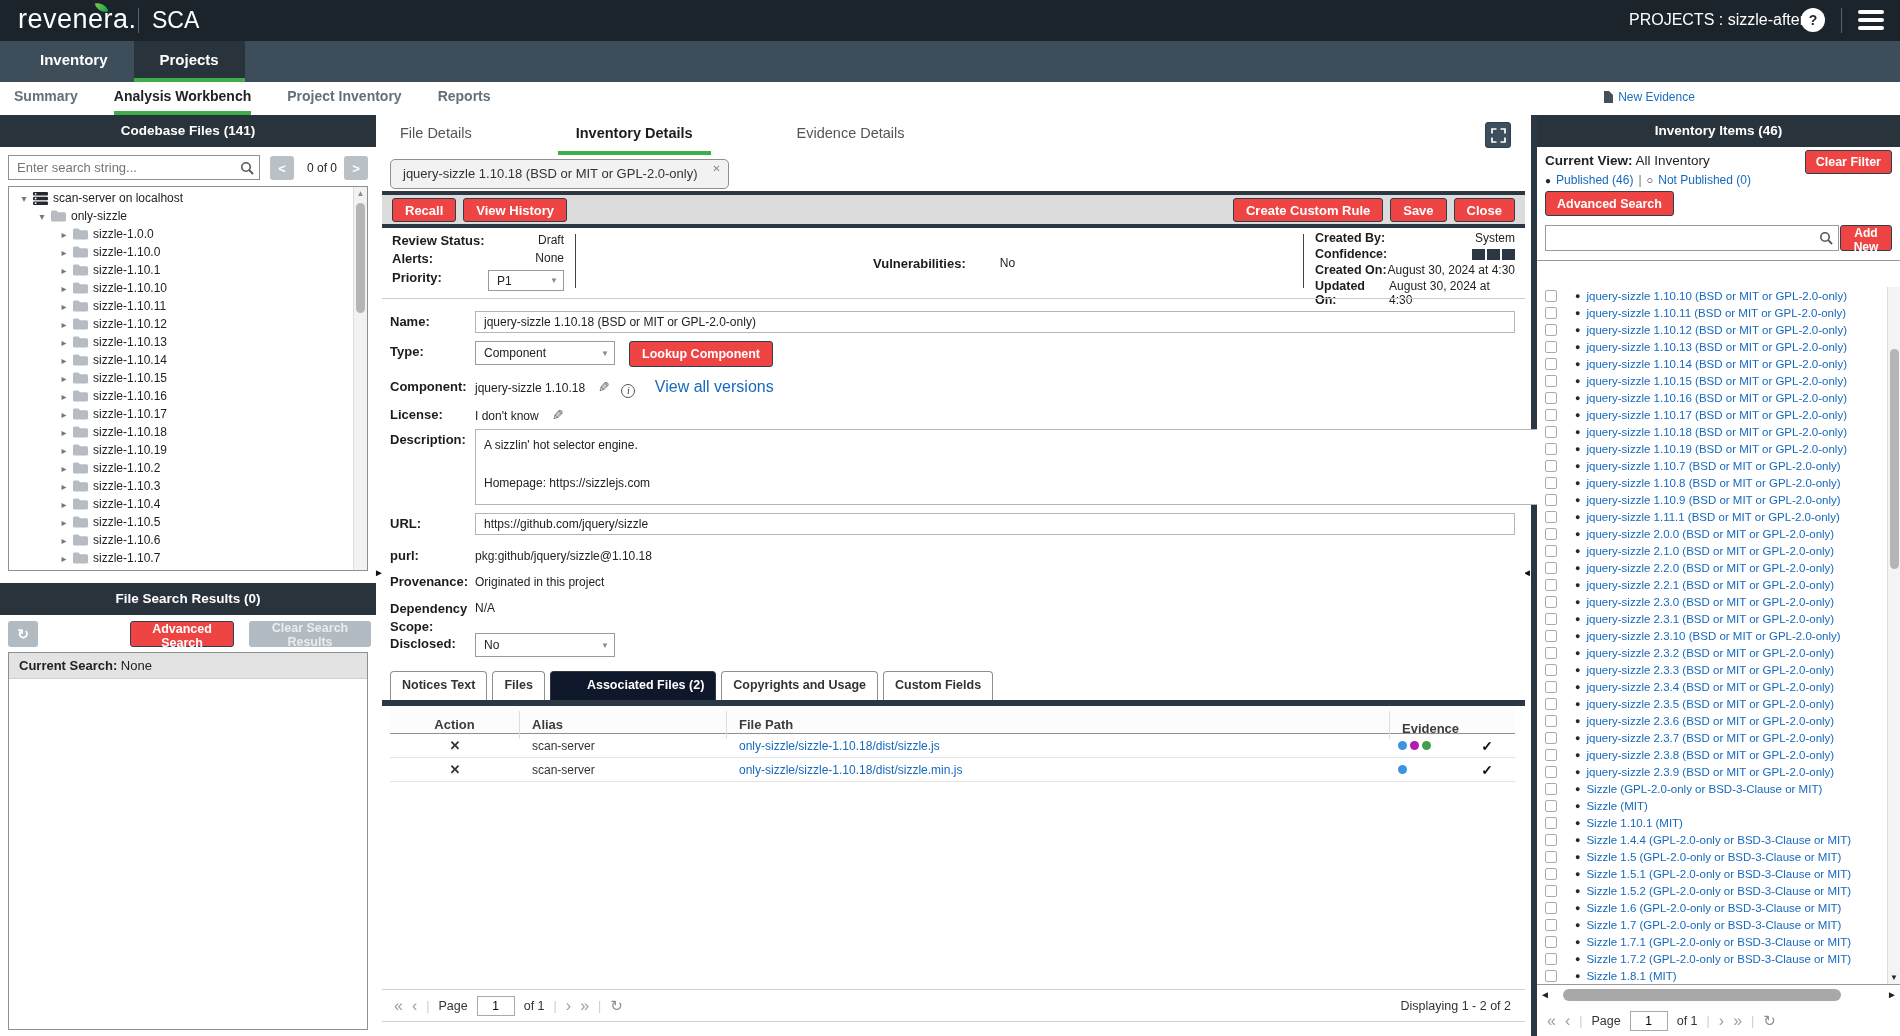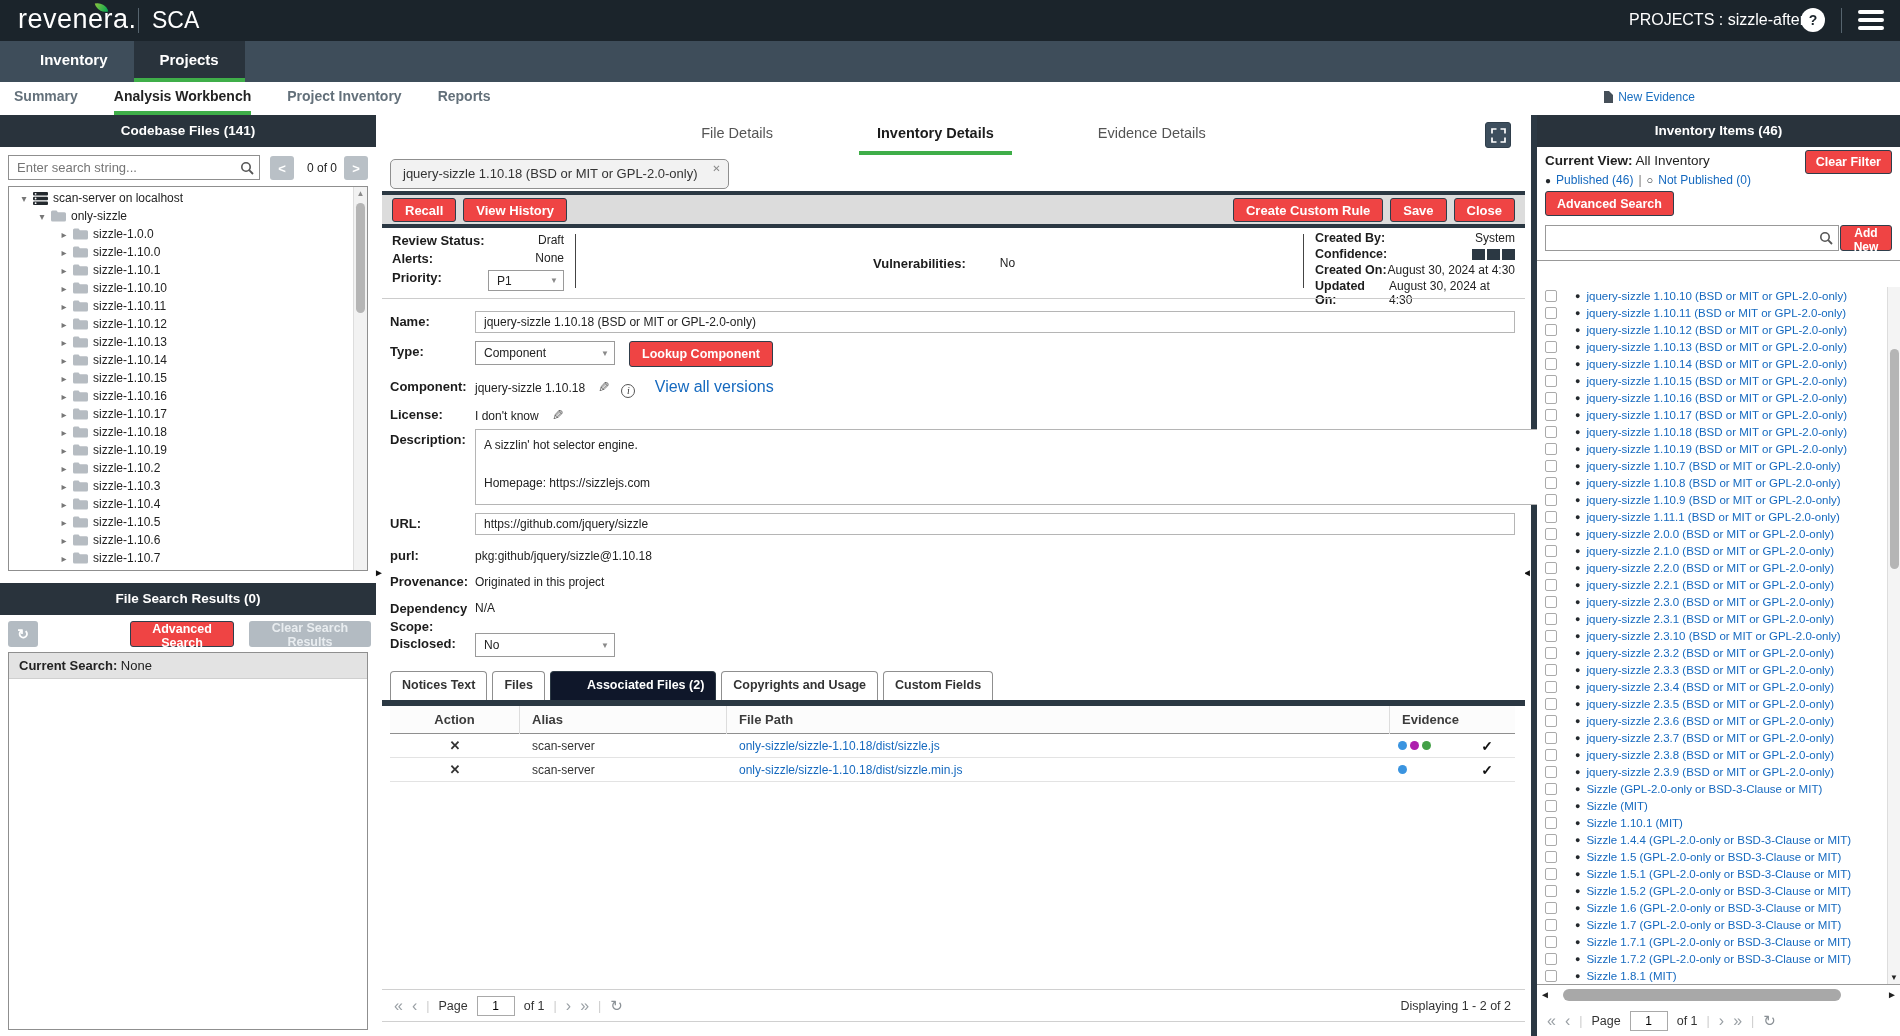--- a/index.html
+++ b/index.html
@@ -64,21 +64,21 @@
   .vsb .up { position:absolute; top:2px; left:0; right:0; text-align:center; font-size:8px; color:#8a8a8a; }
   .vsb .thumb { position:absolute; left:2px; width:9px; background:#b5b5b5; border-radius:5px; cursor:pointer; }
   .fsr-hdr { position:absolute; left:0; right:0; top:468px; }
   .minibtn { position:absolute; top:506px; height:26px; border:none; border-radius:3px; font-weight:bold; font-size:12.5px; cursor:pointer; }
   .btn-dark { background:#ef4444; color:#fff; border:1px solid #2f3e4b; border-radius:3px; font-weight:bold; cursor:pointer; }
   .btn-gray { background:#b3bbc2; color:#e9edf0; }
   .csbox { position:absolute; left:8px; right:8px; top:537px; height:378px; border:1px solid #8f8f8f; background:#fff; }
   .csbar { height:26px; background:#e3e3e3; border-bottom:1px solid #cfcfcf; font-size:13px; line-height:26px; padding-left:10px; color:#222; }
 
   
-  .dtabs { position:absolute; left:0; top:0; width:100%; height:40px; display:flex; justify-content:center; gap:68px; padding-top:10px; }
+  .dtabs { position:absolute; left:0; top:0; width:100%; height:40px; display:flex; gap:68px; padding-top:10px; }
   .dtab-top { font-size:14.5px; color:#555; padding:0 18px 8px; cursor:pointer; }
   .dtab-top.active { color:#1c1c1c; font-weight:bold; border-bottom:4px solid #3fae49; }
   .expandbtn { position:absolute; right:14px; top:7px; width:26px; height:26px; background:#3d4e5d; border-radius:3px; border:1px solid #2f3e4b; cursor:pointer; display:flex; align-items:center; justify-content:center; }
   .tagchip { position:absolute; left:8px; top:44px; height:30px; background:#f2f2f2; border:1px solid #8f8f8f; border-radius:5px; font-size:13px; color:#333; padding:6px 30px 0 12px; }
   .tagx { position:absolute; right:7px; top:3px; font-size:10px; color:#888; cursor:pointer; }
   .ctoolbar { position:absolute; left:0; right:0; top:76px; height:37px; background:#dcdcdc; border-top:4px solid #2b3843; border-bottom:4px solid #2b3843; }
   .ctoolbar .grp { position:absolute; top:3px; display:flex; gap:7px; }
   .ctoolbar button { height:24px; padding:0 12px; font-size:13px; }
   .statusband { position:absolute; left:0; right:0; top:113px; height:70px; }
   .st-left { position:absolute; left:10px; top:5px; width:172px; font-size:12.5px; }
@@ -107,21 +107,21 @@
   .link { color:#1569bf; cursor:pointer; text-decoration:none; }
   .subtabstrip { position:absolute; left:8px; top:556px; display:flex; gap:5px; }
   .dtab { border:1px solid #8f8f8f; border-bottom:none; border-radius:4px 4px 0 0; padding:6px 11px 0; height:29px; font-size:12.5px; font-weight:bold; color:#333; background:#fff; cursor:pointer; }
   .dtab.active { background:#0f172a; color:#fff; border-color:#2b3843;padding-left:36px; }
   .darkbar { position:absolute; left:0; right:0; top:585px; height:6px; background:#2b3843; }
   .ftable { position:absolute; left:8px; right:10px; top:591px; }
   .fthead, .ftrow { display:grid; grid-template-columns:130px 207px 663px 1fr; align-items:center; }
   .fthead { height:28px; background:#fcfcfc; border-bottom:1px solid #8f8f8f; font-weight:bold; font-size:13px; color:#3c3c3c; }
   .fthead span { padding-left:12px; border-right:1px solid #ddd; line-height:28px; }
   .fthead span:first-child { text-align:center; padding-left:0; }
-  .fthead span:last-child { border-right:none; }
+  .fthead span:last-child { border-right:none;margin-top:9px; }
   .ftrow { height:24px; border-bottom:1px solid #e3e3e3; font-size:12px; }
   .ftrow .rm { text-align:center; font-weight:bold; color:#333; font-size:13px; cursor:pointer; }
   .ftrow .al { padding-left:12px; color:#333; }
   .ftrow .fp { padding-left:12px; }
   .evcell { display:flex; align-items:center; padding-left:8px; }
   .ev-dot { width:9px; height:9px; border-radius:50%; margin-right:3px; display:inline-block; }
   .evcell .ck { margin-left:auto; margin-right:22px; font-size:14px; font-weight:bold; color:#111; }
   .pagbar { position:absolute; left:0; right:0; top:874px; height:33px; border-top:1px solid #d0d0d0; border-bottom:1px solid #d0d0d0; display:flex; align-items:center; gap:9px; padding-left:12px; font-size:12.5px; color:#333; }
   .pagbar .nav { color:#9aa0a5; font-size:16px; cursor:pointer; }
   .pagbar .sep { color:#ccc; }

